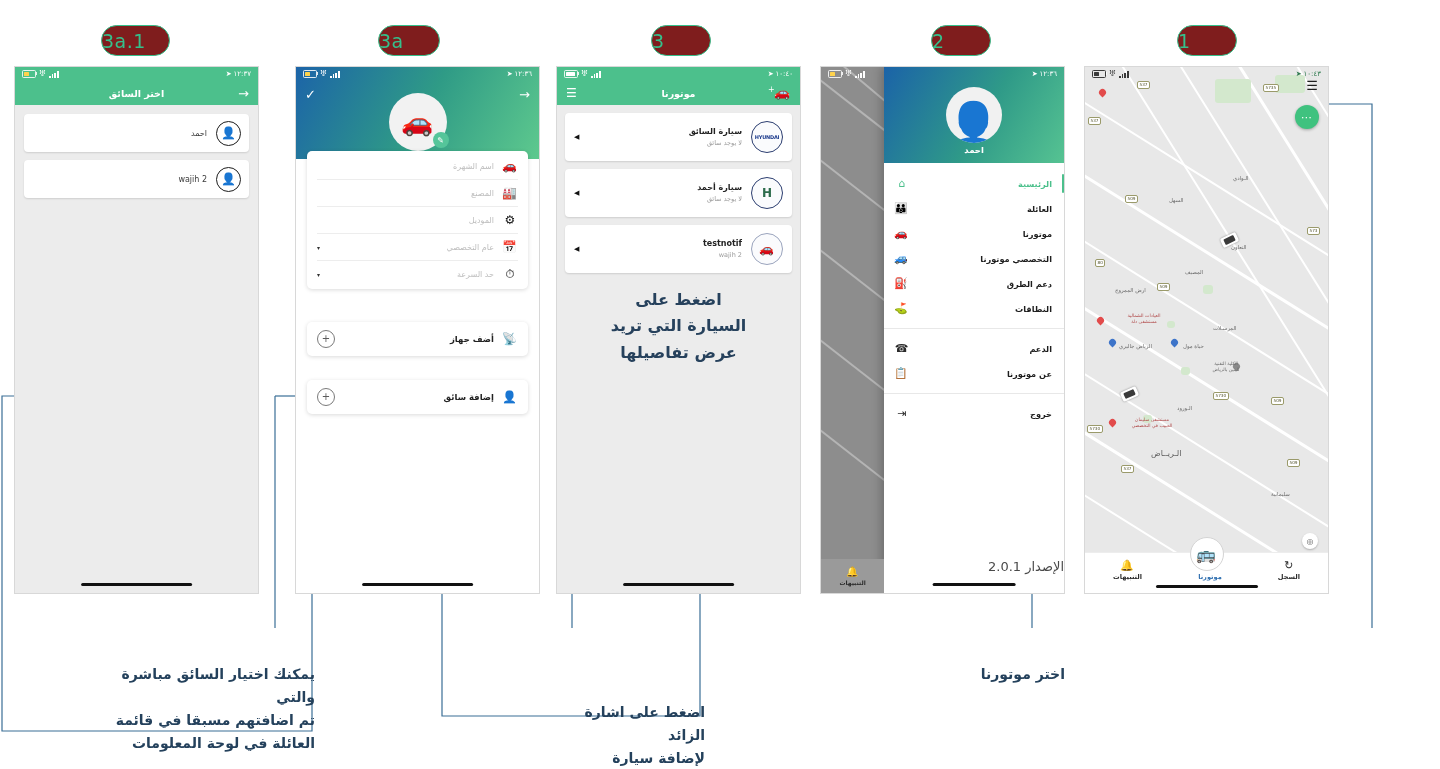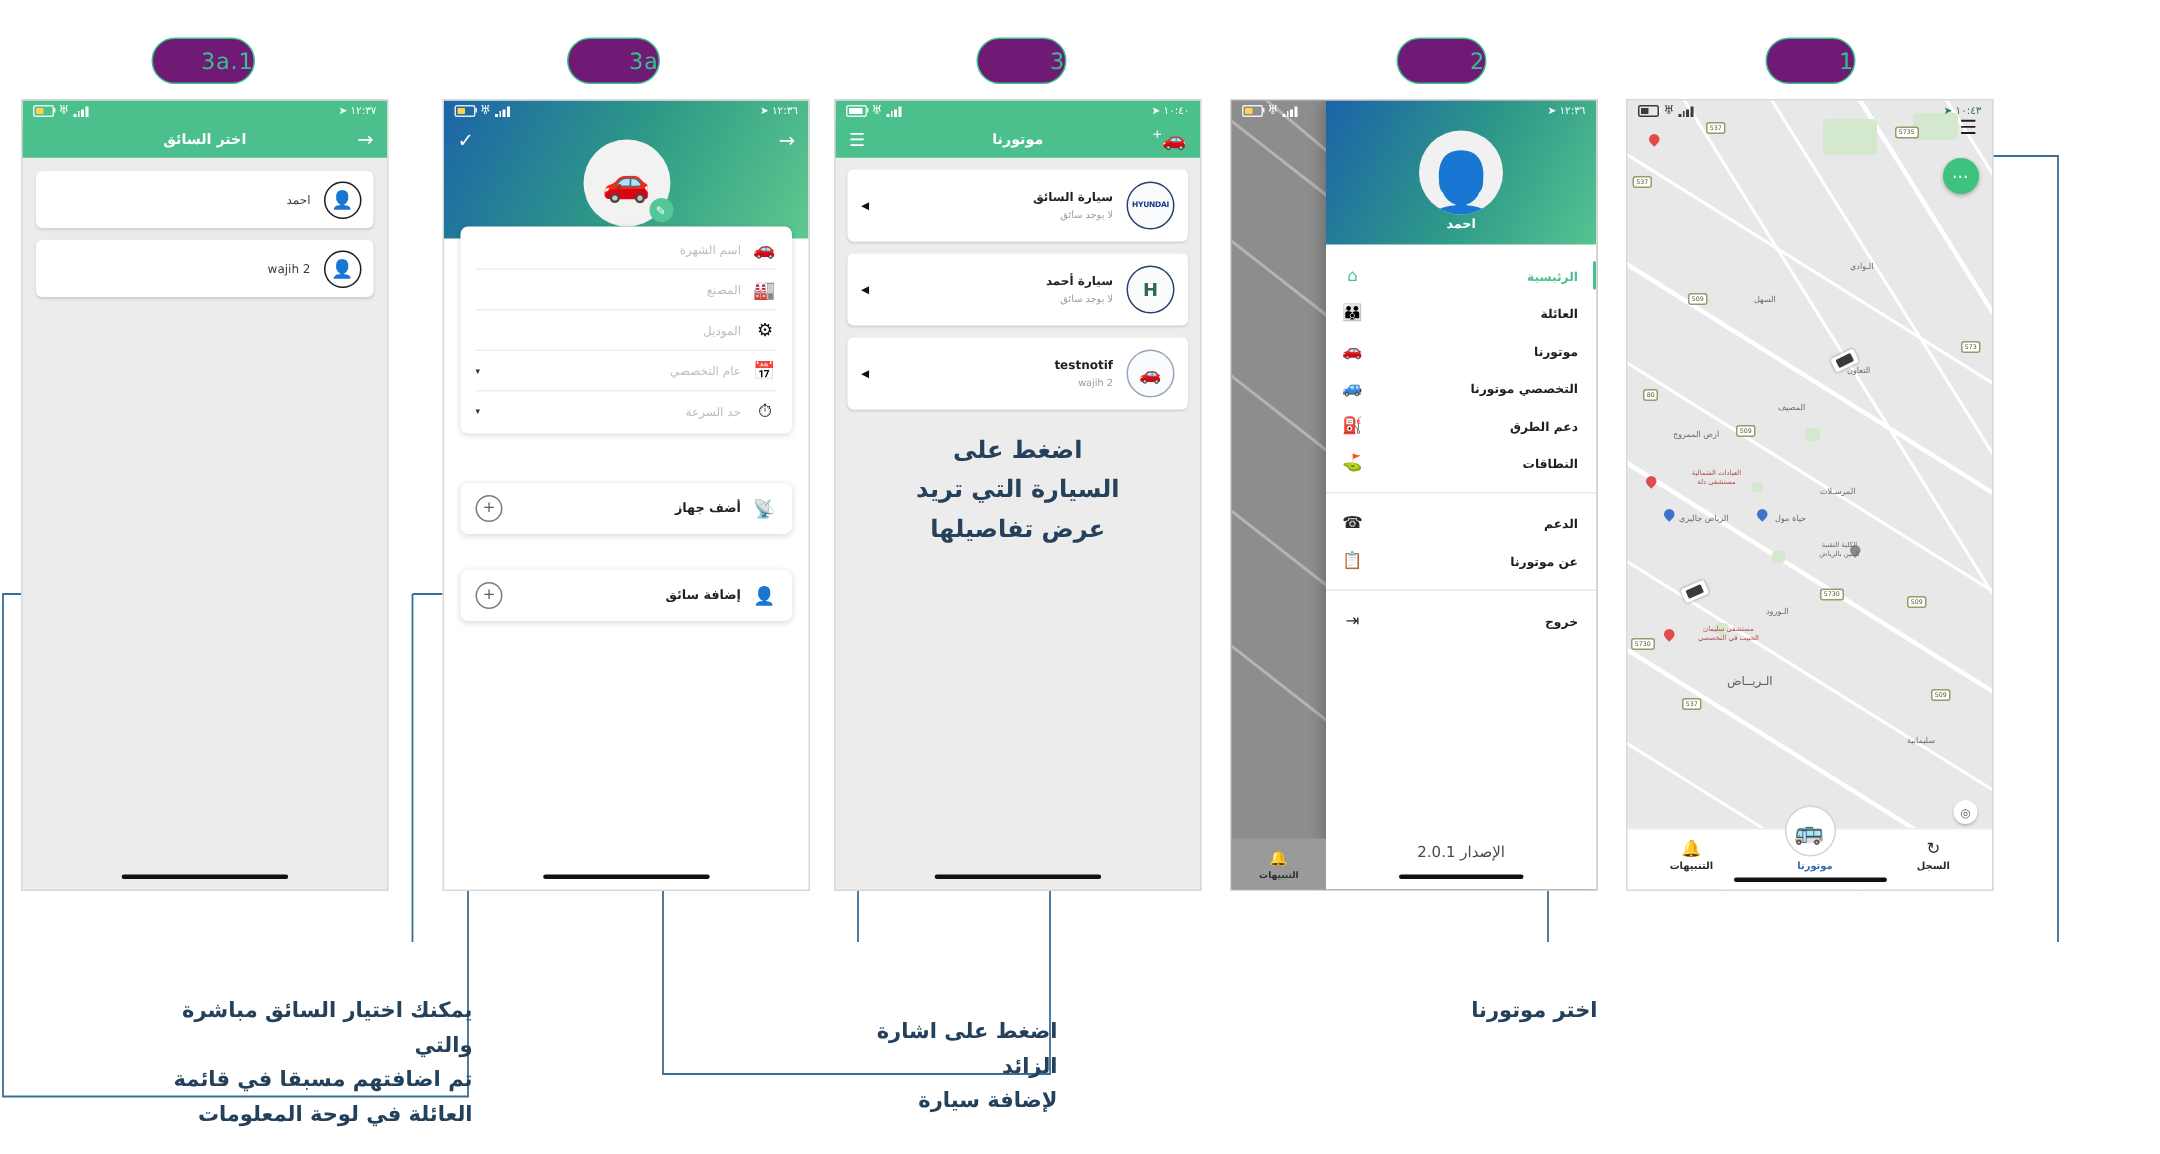--- a/index.html
+++ b/index.html
@@ -15,24 +15,24 @@
 
   
   .connectors{position:absolute;left:0;top:0;width:1440px;height:769px;pointer-events:none;}
 
   
   .badge{
     position:absolute;
     border:1.6px solid #35c08b;
     border-radius:26px;
     color:#35c08b;
-    background:#701a75;
-    font-size:15px;
+    background:#7f1d1d;
+    font-size:19px;
     letter-spacing:.5px;
-    display:flex;align-items:center;justify-content:flex-end;
+    display:flex;align-items:center;justify-content:flex-start;
     font-family:"DejaVu Sans","Liberation Sans",sans-serif;
     direction:ltr;
   }
 
   
   .phone{
     position:absolute;
     background:#ececec;
     border:1px solid #d8d8d8;
     overflow:hidden;
@@ -198,22 +198,22 @@
   }
   .ditem .dic{width:15px;text-align:center;font-size:11px;color:#2a2a2a;flex:none;order:2;}
   .ditem .dlb{flex:1;text-align:right;font-size:8.2px;color:#1e1e1e;font-weight:bold;order:1;}
   .ditem.active .dlb{color:#4cc08c;}
   .ditem.active .dic{color:#4cc08c;}
   .ditem.active:after{
     content:"";position:absolute;right:0;top:3px;bottom:3px;width:2.5px;background:#4cc08c;border-radius:2px;
   }
   .dsep{height:1px;background:#e8e8e8;margin:7px 0;}
   .ver{
-    position:absolute;bottom:19px;left:0;right:0;text-align:center;
-    font-size:10px;color:#4a4a4a;direction:rtl;
+    position:absolute;bottom:19px;left:0;right:0;text-align:right;
+    font-size:13px;color:#4a4a4a;direction:rtl;
   }
   .p4 .sbnav{
     position:absolute;left:0;bottom:0;width:26%;height:34px;background:#9a9a9a;
     display:flex;flex-direction:column;align-items:center;justify-content:center;gap:2px;
   }
   .p4 .sbnav .bi{font-size:10px;color:#2b2b2b;}
   .p4 .sbnav .bl{font-size:6px;color:#2b2b2b;font-weight:bold;}
 
   
   .p5{left:1084px;top:66px;width:245px;height:528px;background:#e9e9e9;}
@@ -697,21 +697,21 @@
       </div>
     </div>
     <div class="homebar" style="bottom:5px;width:42%;"></div>
   </div>
 
 
   <div class="cap r" style="left:955px;top:639px;width:110px;text-align:right;">
     <div>اختر موتورنا</div>
   </div>
 
-  <div class="cap r" style="left:560px;top:653px;width:145px;">
+  <div class="cap r" style="left:560px;top:677px;width:145px;">
     <div>اضغط على اشارة الزائد</div>
     <div>لإضافة سيارة</div>
   </div>
 
   <div class="cap r" style="left:90px;top:639px;width:225px;">
     <div>يمكنك اختيار السائق مباشرة والتي</div>
     <div>تم اضافتهم مسبقا في قائمة</div>
     <div>العائلة في لوحة المعلومات</div>
   </div>
 

